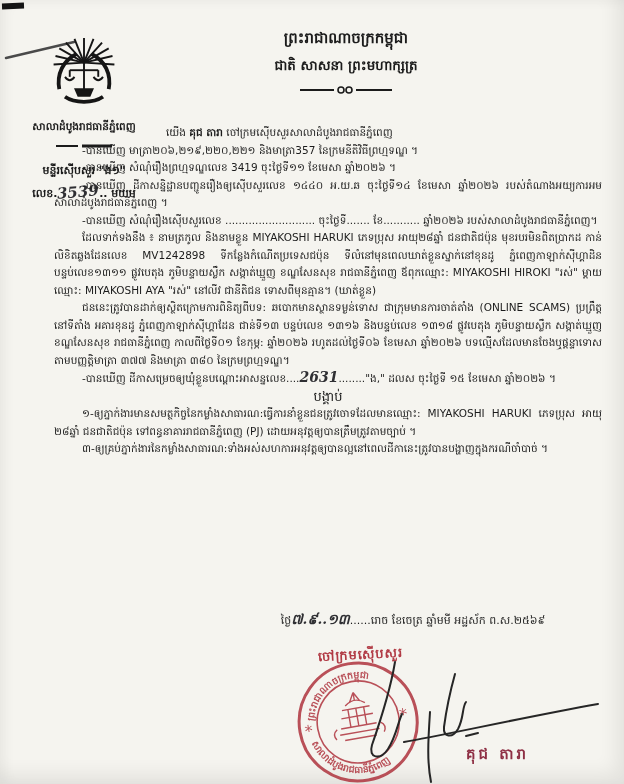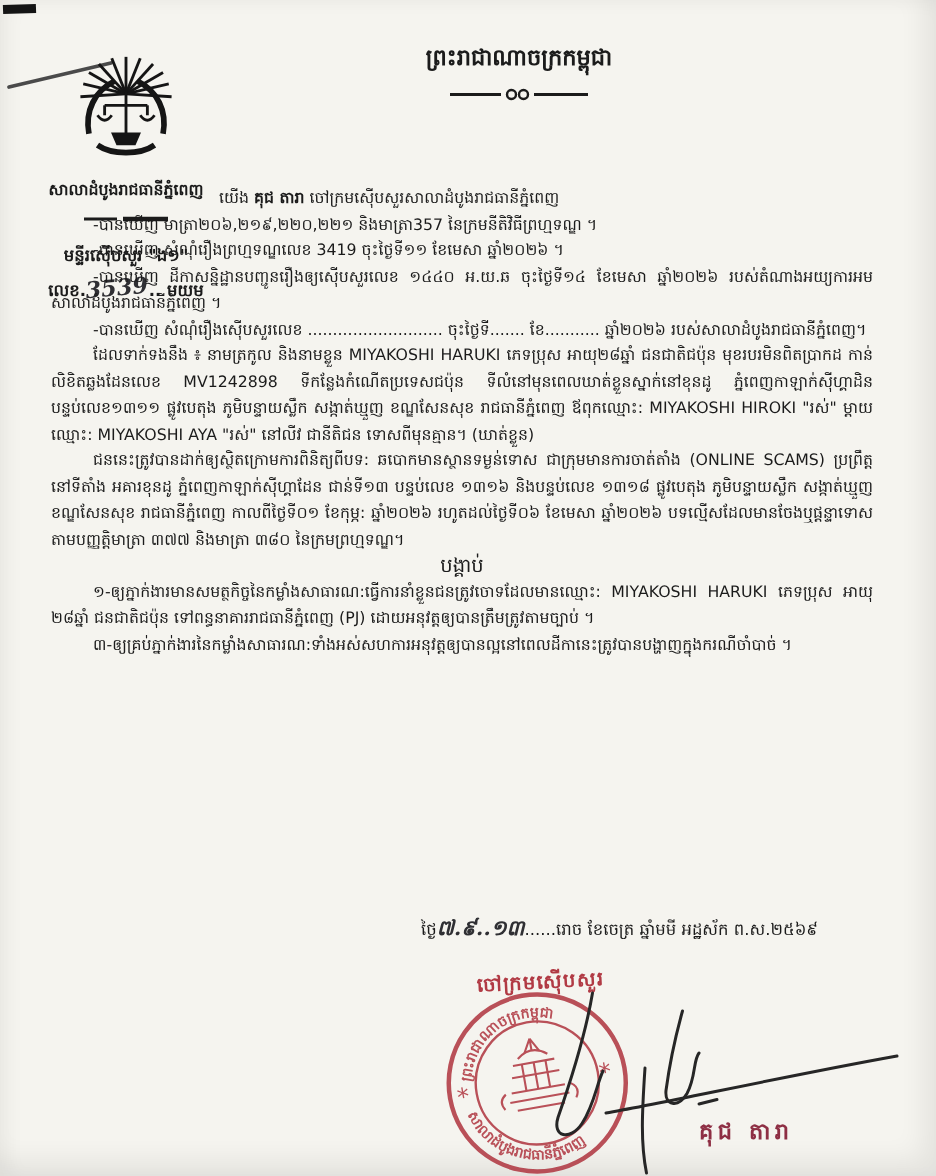--- a/index.html
+++ b/index.html
@@ -22,21 +22,21 @@
   .hand{font-family:"DejaVu Serif","Liberation Serif",serif;font-style:italic;font-weight:bold;
         font-size:15px;display:inline-block;transform:rotate(-5deg);color:#2f2f33;line-height:1;}
   
   .hdr{position:absolute;left:150px;top:28px;width:392px;text-align:center;}
   .kingdom{font-weight:bold;font-size:15px;}
   .motto{font-weight:bold;font-size:13.5px;margin-top:7px;}
   .flourish{margin-top:4px;}
   .doc-title{display:inline-block;font-weight:bold;font-size:14.5px;margin-top:14px;
              border-bottom:2px solid #1b1b1b;padding-bottom:1px;transform:translateX(-56px);}
   
-  .content{position:absolute;left:34px;top:124px;width:548px;font-size:10.5px;line-height:17.5px;text-align:justify;}
+  .content{position:absolute;left:54px;top:124px;width:548px;font-size:10.5px;line-height:17.5px;text-align:justify;}
   .content p{margin:0;text-indent:28px;}
   p.intro{text-indent:112px;text-align:left;}
   p.intro b{font-weight:bold;}
   .order-heading{text-align:center;font-weight:normal;font-size:13px;margin:7px 0 5px;text-indent:0 !important;}
   .hand-inline{font-family:"DejaVu Serif","Liberation Serif",serif;font-style:italic;font-weight:bold;
                font-size:14px;color:#2f2f33;}
   
   .date-block{position:absolute;left:227px;top:608px;width:372px;text-align:center;font-size:11px;line-height:22px;}
   
   .role-label{position:absolute;left:318px;top:646px;font-weight:bold;font-size:13px;color:#b13a44;
@@ -91,20 +91,21 @@
       <line x1="26" y1="3" x2="56" y2="3" stroke="#1b1b1b" stroke-width="3"></line>
     </svg>
     <div class="office-line">មន្ទីរស៊ើបសួរ "ង១"</div>
     <div class="number-line">
       <span>លេខ.</span><span class="hand">3539</span><span>.. មយម</span>
     </div>
   </div>
 
   <div class="hdr">
     <div class="kingdom">ព្រះរាជាណាចក្រកម្ពុជា</div>
+    <div class="motto">ជាតិ សាសនា ព្រះមហាក្សត្រ</div>
     <div class="flourish">
       <svg width="92" height="12">
         <line x1="0" y1="6" x2="34" y2="6" stroke="#1b1b1b" stroke-width="2"></line>
         <circle cx="41" cy="6" r="3" fill="none" stroke="#1b1b1b" stroke-width="1.6"></circle>
         <circle cx="49" cy="6" r="3" fill="none" stroke="#1b1b1b" stroke-width="1.6"></circle>
         <line x1="56" y1="6" x2="92" y2="6" stroke="#1b1b1b" stroke-width="2"></line>
       </svg>
     </div>
   </div>
 
@@ -113,20 +114,23 @@
       <span>យើង</span>
       <b>គុជ តារា</b>
       <span>ចៅក្រមស៊ើបសួរសាលាដំបូងរាជធានីភ្នំពេញ</span>
     </p>
     <p>-បានឃើញ មាត្រា២០៦,២១៩,២២០,២២១ និងមាត្រា357 នៃក្រមនីតិវិធីព្រហ្មទណ្ឌ ។</p>
     <p>-បានឃើញ សំណុំរឿងព្រហ្មទណ្ឌលេខ 3419 ចុះថ្ងៃទី១១ ខែមេសា ឆ្នាំ២០២៦ ។</p>
     <p>-បានឃើញ ដីកាសន្និដ្ឋានបញ្ជូនរឿងឲ្យស៊ើបសួរលេខ ១៤៤០ អ.យ.ឆ ចុះថ្ងៃទី១៤ ខែមេសា ឆ្នាំ២០២៦ របស់តំណាងអយ្យការអមសាលាដំបូងរាជធានីភ្នំពេញ ។</p>
     <p>-បានឃើញ សំណុំរឿងស៊ើបសួរលេខ ........................... ចុះថ្ងៃទី....... ខែ........... ឆ្នាំ២០២៦ របស់សាលាដំបូងរាជធានីភ្នំពេញ។</p>
     <p>ដែលទាក់ទងនឹង ៖ នាមត្រកូល និងនាមខ្លួន MIYAKOSHI HARUKI ភេទប្រុស អាយុ២៨ឆ្នាំ ជនជាតិជប៉ុន មុខរបរមិនពិតប្រាកដ កាន់លិខិតឆ្លងដែនលេខ MV1242898 ទីកន្លែងកំណើតប្រទេសជប៉ុន ទីលំនៅមុនពេលឃាត់ខ្លួនស្នាក់នៅខុនដូ ភ្នំពេញកាឡាក់ស៊ីហ្គាដិន បន្ទប់លេខ១៣១១ ផ្លូវបេតុង ភូមិបន្ទាយស្លឹក សង្កាត់ឃ្មួញ ខណ្ឌសែនសុខ រាជធានីភ្នំពេញ ឪពុកឈ្មោះ: MIYAKOSHI HIROKI "រស់" ម្ដាយឈ្មោះ: MIYAKOSHI AYA "រស់" នៅលីវ ជានីតិជន ទោសពីមុនគ្មាន។ (ឃាត់ខ្លួន)</p>
     <p>ជននេះត្រូវបានដាក់ឲ្យស្ថិតក្រោមការពិនិត្យពីបទ: ឆបោកមានស្ថានទម្ងន់ទោស ជាក្រុមមានការចាត់តាំង (ONLINE SCAMS) ប្រព្រឹត្តនៅទីតាំង អគារខុនដូ ភ្នំពេញកាឡាក់ស៊ីហ្គាដែន ជាន់ទី១៣ បន្ទប់លេខ ១៣១៦ និងបន្ទប់លេខ ១៣១៨ ផ្លូវបេតុង ភូមិបន្ទាយស្លឹក សង្កាត់ឃ្មួញ ខណ្ឌសែនសុខ រាជធានីភ្នំពេញ កាលពីថ្ងៃទី០១ ខែកុម្ភ: ឆ្នាំ២០២៦ រហូតដល់ថ្ងៃទី០៦ ខែមេសា ឆ្នាំ២០២៦ បទល្មើសដែលមានចែងឬផ្ដន្ទាទោសតាមបញ្ញត្តិមាត្រា ៣៧៧ និងមាត្រា ៣៨០ នៃក្រមព្រហ្មទណ្ឌ។</p>
+    <p>
+      <span>-បានឃើញ ដីកាសម្រេចឲ្យឃុំខ្លួនបណ្ដោះអាសន្នលេខ....</span><span class="hand-inline">2631</span><span>........"ង," ដលស ចុះថ្ងៃទី ១៥ ខែមេសា ឆ្នាំ២០២៦ ។</span>
+    </p>
     <p class="order-heading">បង្គាប់</p>
     <p>១-ឲ្យភ្នាក់ងារមានសមត្ថកិច្ចនៃកម្លាំងសាធារណ:ធ្វើការនាំខ្លួនជនត្រូវចោទដែលមានឈ្មោះ: MIYAKOSHI HARUKI ភេទប្រុស អាយុ ២៨ឆ្នាំ ជនជាតិជប៉ុន ទៅពន្ធនាគាររាជធានីភ្នំពេញ (PJ) ដោយអនុវត្តឲ្យបានត្រឹមត្រូវតាមច្បាប់ ។</p>
     <p>៣-ឲ្យគ្រប់ភ្នាក់ងារនៃកម្លាំងសាធារណ:ទាំងអស់សហការអនុវត្តឲ្យបានល្អនៅពេលដីកានេះត្រូវបានបង្ហាញក្នុងករណីចាំបាច់ ។</p>
   </div>
 
   <div class="date-block">
     <div>
       <span>ថ្ងៃ</span><span class="hand-inline">៧.៩..១៣</span><span>......រោច ខែចេត្រ ឆ្នាំមមី អដ្ឋស័ក ព.ស.២៥៦៩</span>
     </div>
   </div>

